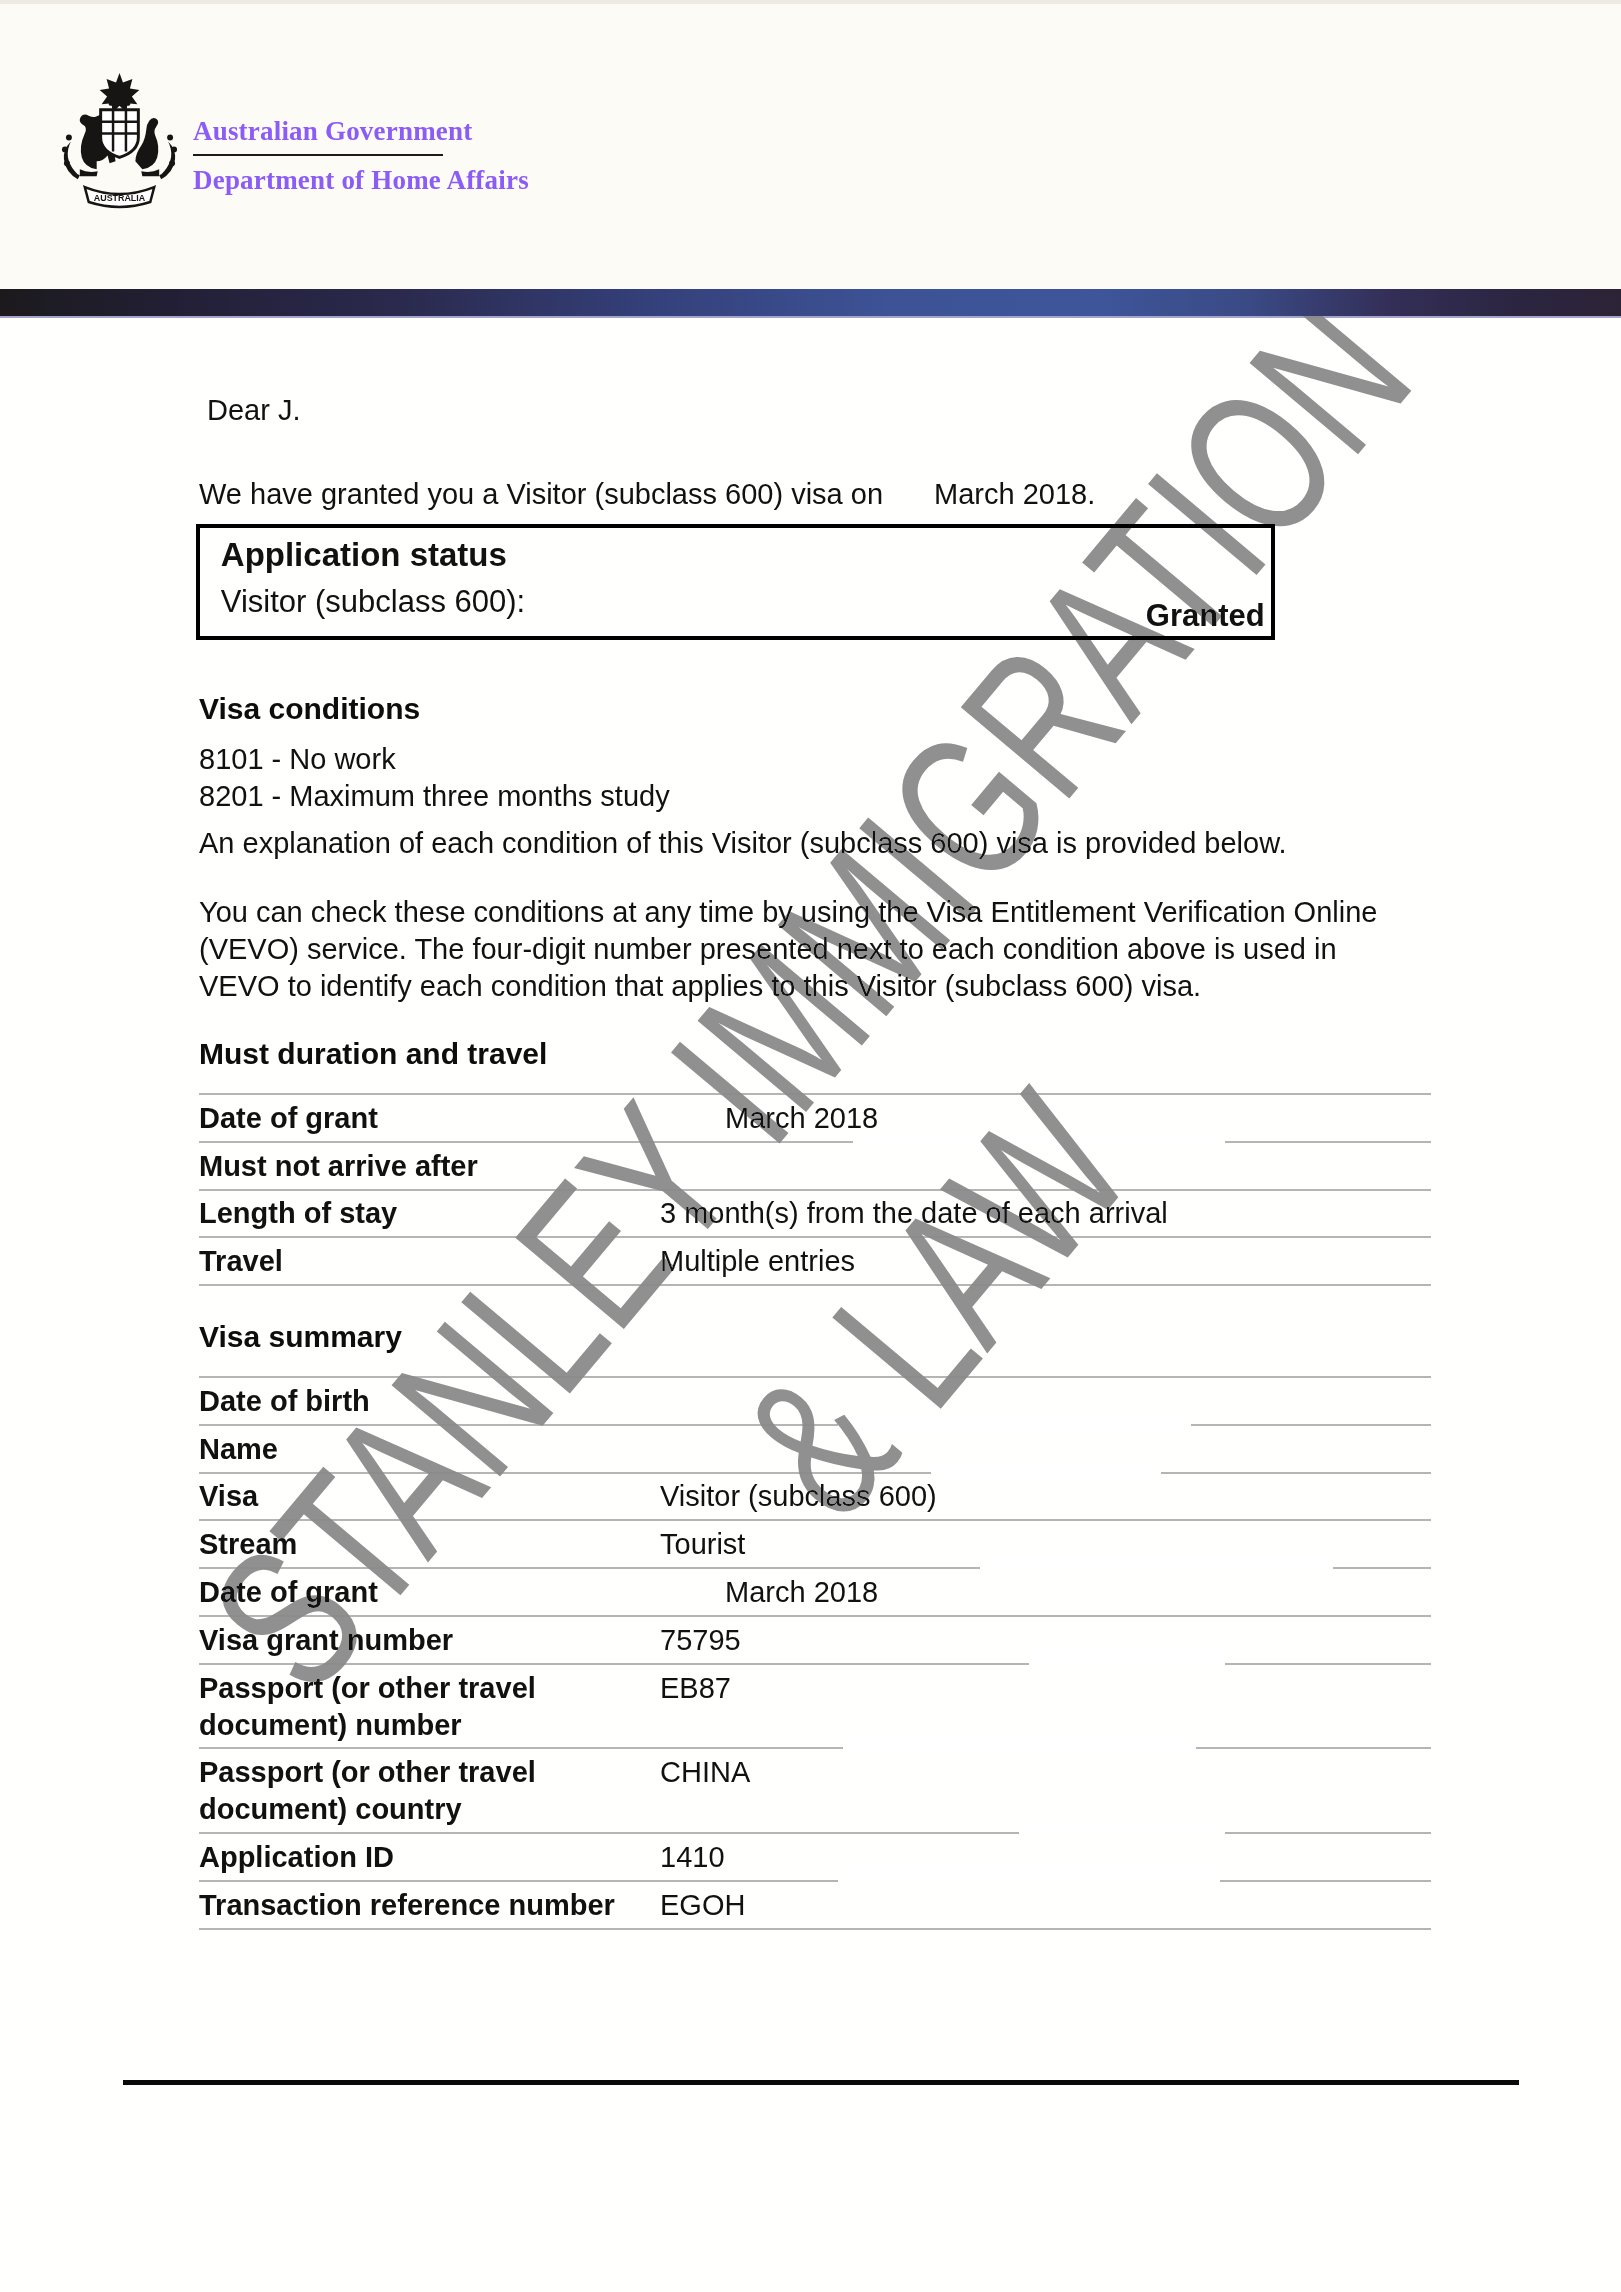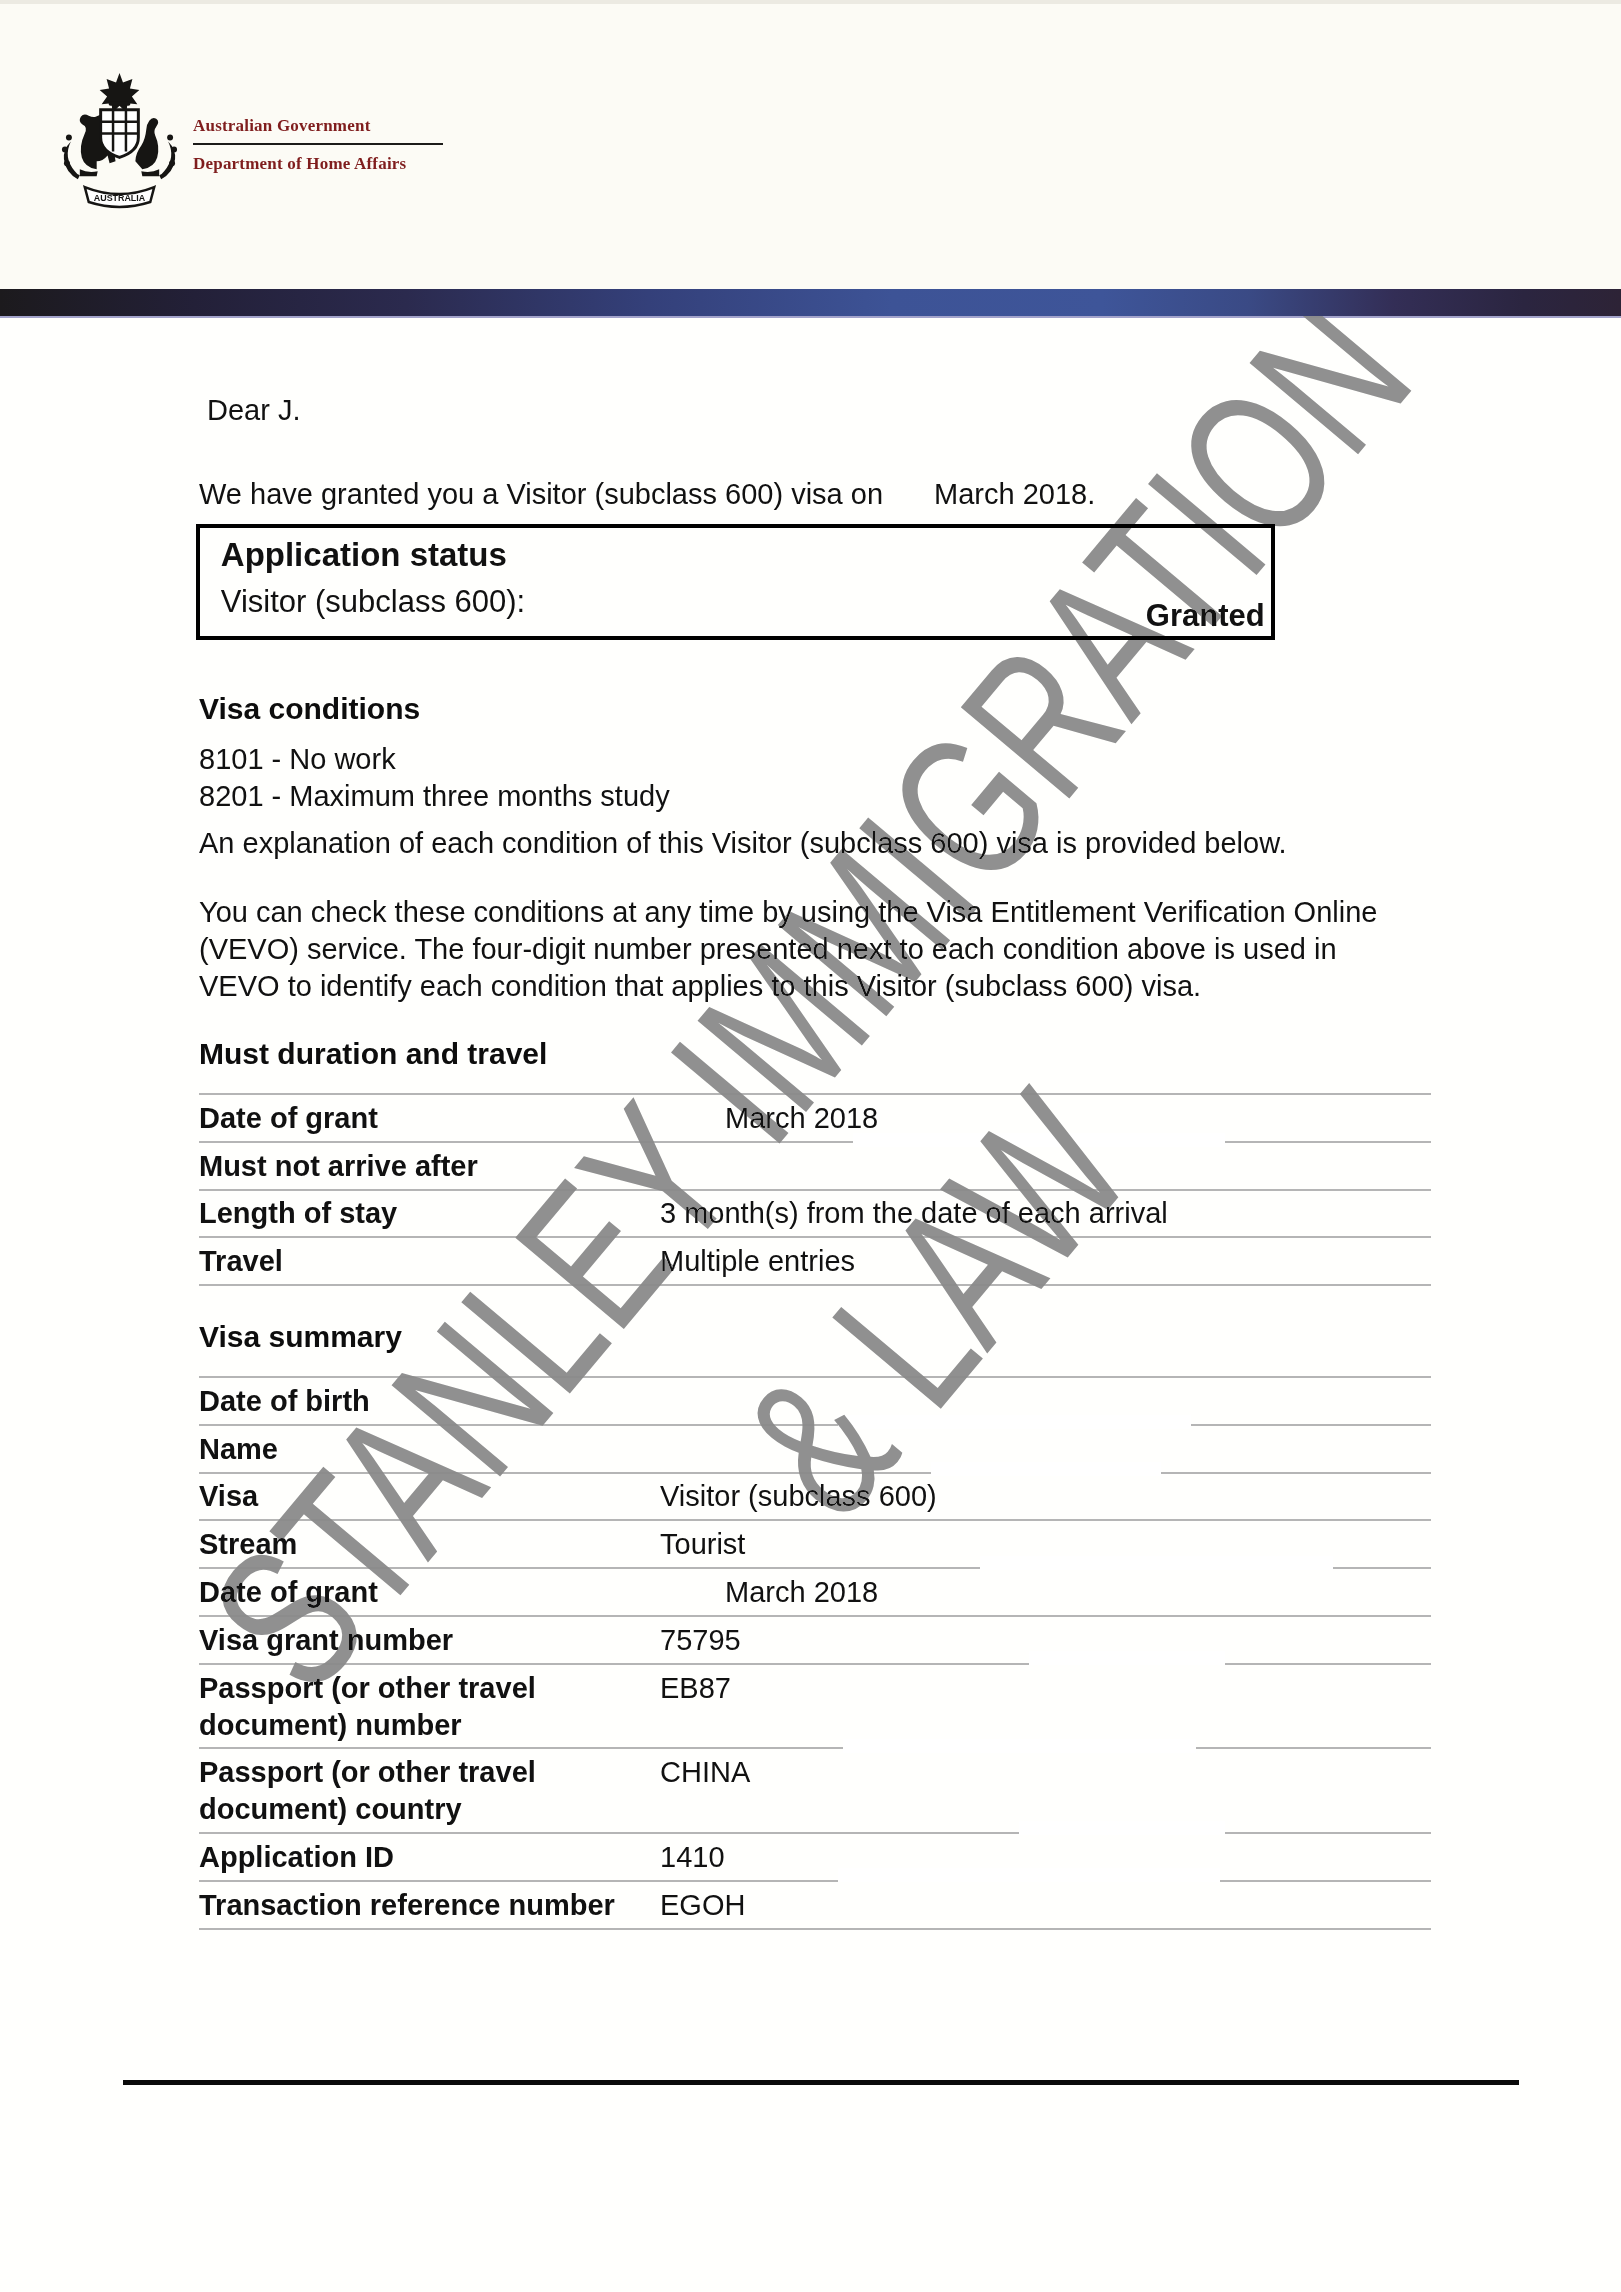--- a/index.html
+++ b/index.html
@@ -14,21 +14,21 @@
     color:#111;
   }
   
   .page-top{position:absolute;left:0;top:0;width:1621px;height:289px;background:#fcfbf5;}
   .scan-edge{position:absolute;left:0;top:0;width:1621px;height:3.9px;background:#eceae2;}
 
   
   .coat-of-arms{position:absolute;left:57px;top:71px;width:125px;height:145px;}
   .logo-text{position:absolute;left:193px;top:116px;width:294px;}
   .logo-line{font-family:"Liberation Serif","DejaVu Serif",serif;font-weight:bold;
-             font-size:17px;color:#7f1d1d;letter-spacing:0.2px;white-space:nowrap;}
+             font-size:27px;color:#8b5cf6;letter-spacing:0.2px;white-space:nowrap;}
   .logo-divider{width:250px;height:2px;background:#1c1b19;margin:6.9px 0 8.8px 0;}
 
   
   .banner-bar{
     position:absolute;left:0;top:289px;width:1621px;height:26.5px;
     background:linear-gradient(90deg,#1c1a1d 0%,#232038 12%,#2b2a4e 25%,#34407a 40%,
                #3d5396 55%,#3e5599 68%,#3a4a85 77%,#332e56 86%,#2b2540 94%,#2d2336 100%);
     border-bottom:2px solid #a3a3cb;
   }
 

